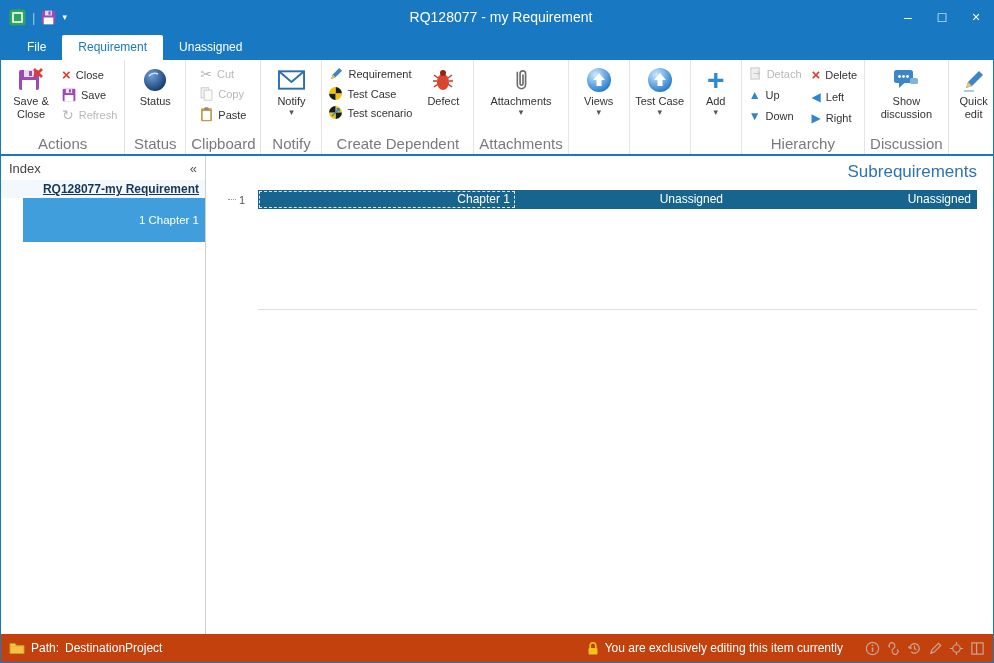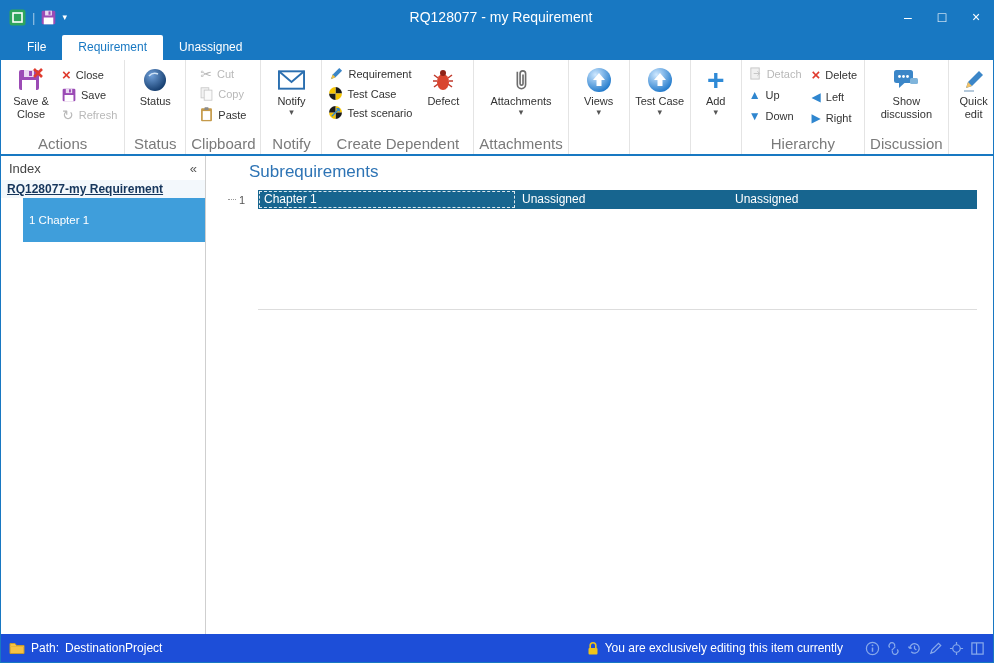--- a/index.html
+++ b/index.html
@@ -32,41 +32,41 @@
   .smallbtn.disabled, .bigbtn.disabled { color:#b8b8b8; cursor:default; }
   .dd { font-size:9px; color:#555; line-height:1; }
   .redx { color:#e03c2f; font-weight:bold; font-size:15px; line-height:1; }
   .bluearrow { color:#2f86cf; font-size:12px; line-height:1; }
   .grayglyph { color:#b8b8b8; font-size:14px; line-height:1; }
   .plus { color:#2f8ad6; font-size:30px; font-weight:bold; line-height:26px; }
   .hier { display:flex; gap:2px; padding-top:3px; }
   .hiercol { display:flex; flex-direction:column; gap:5px; }
 
   
-  .bodyrow { flex:1; display:flex; min-height:0; }
+  .bodyrow { flex:1; display:flex; min-height:0;text-align:right; }
   .sidebar { width:205px; border-right:1px solid #cfcfcf; display:flex; flex-direction:column; }
   .sidebar-head { display:flex; align-items:center; justify-content:space-between; padding:5px 8px 4px; color:#444; font-size:13px; }
   .collapse { color:#555; cursor:pointer; font-size:13px; }
   .tree-root { font-weight:bold; color:#16365c; text-decoration:underline; padding:2px 6px; background:#f3f8fc; cursor:pointer; white-space:nowrap; }
   .tree-child { margin-left:22px; background:#3f9edb; color:#fff; padding:16px 6px; cursor:pointer; font-size:11.5px; }
 
   .main { flex:1; display:flex; flex-direction:column; padding:6px 16px 0 22px; min-width:0; }
   .main-heading { color:#2e74b5; font-size:17px; margin-bottom:8px;margin-left:21px; }
   .req-row { display:flex; align-items:stretch; }
   .row-gutter { width:30px; display:flex; align-items:center; color:#555; font-size:11px; }
   .row-gutter .dots { border-top:1px dotted #999; width:8px; margin-right:3px; }
   .row-body { flex:1; display:flex; background:#17658f; color:#ffffff; height:19px; line-height:19px; font-size:12px; }
   .cell { padding:0 6px; overflow:hidden; white-space:nowrap; }
   .cell.name { width:258px; outline:1px dashed rgba(255,255,255,.85); outline-offset:-2px; }
   .cell.assignee { width:213px; }
   .cell.status { flex:1; }
   .divider { border-top:1px solid #ddd; margin:100px 0 0 30px; }
 
   
-  .statusbar { height:28px; background:#1d4ed8; color:#fff; display:flex; align-items:center; padding:0 8px; gap:8px; flex:0 0 auto; font-size:12px; }
+  .statusbar { height:28px; background:#c2410c; color:#fff; display:flex; align-items:center; padding:0 8px; gap:8px; flex:0 0 auto; font-size:12px; }
   .sb-left { display:flex; align-items:center; gap:6px; }
   .sb-spacer { flex:1; }
   .sb-lock { display:flex; align-items:center; gap:6px; }
   .sb-icons { display:flex; align-items:center; gap:6px; margin-left:14px; opacity:.6; }
   .sb-icons span { cursor:pointer; display:flex; }
 </style>
 </head>
 <body>
 
 <div class="window">

